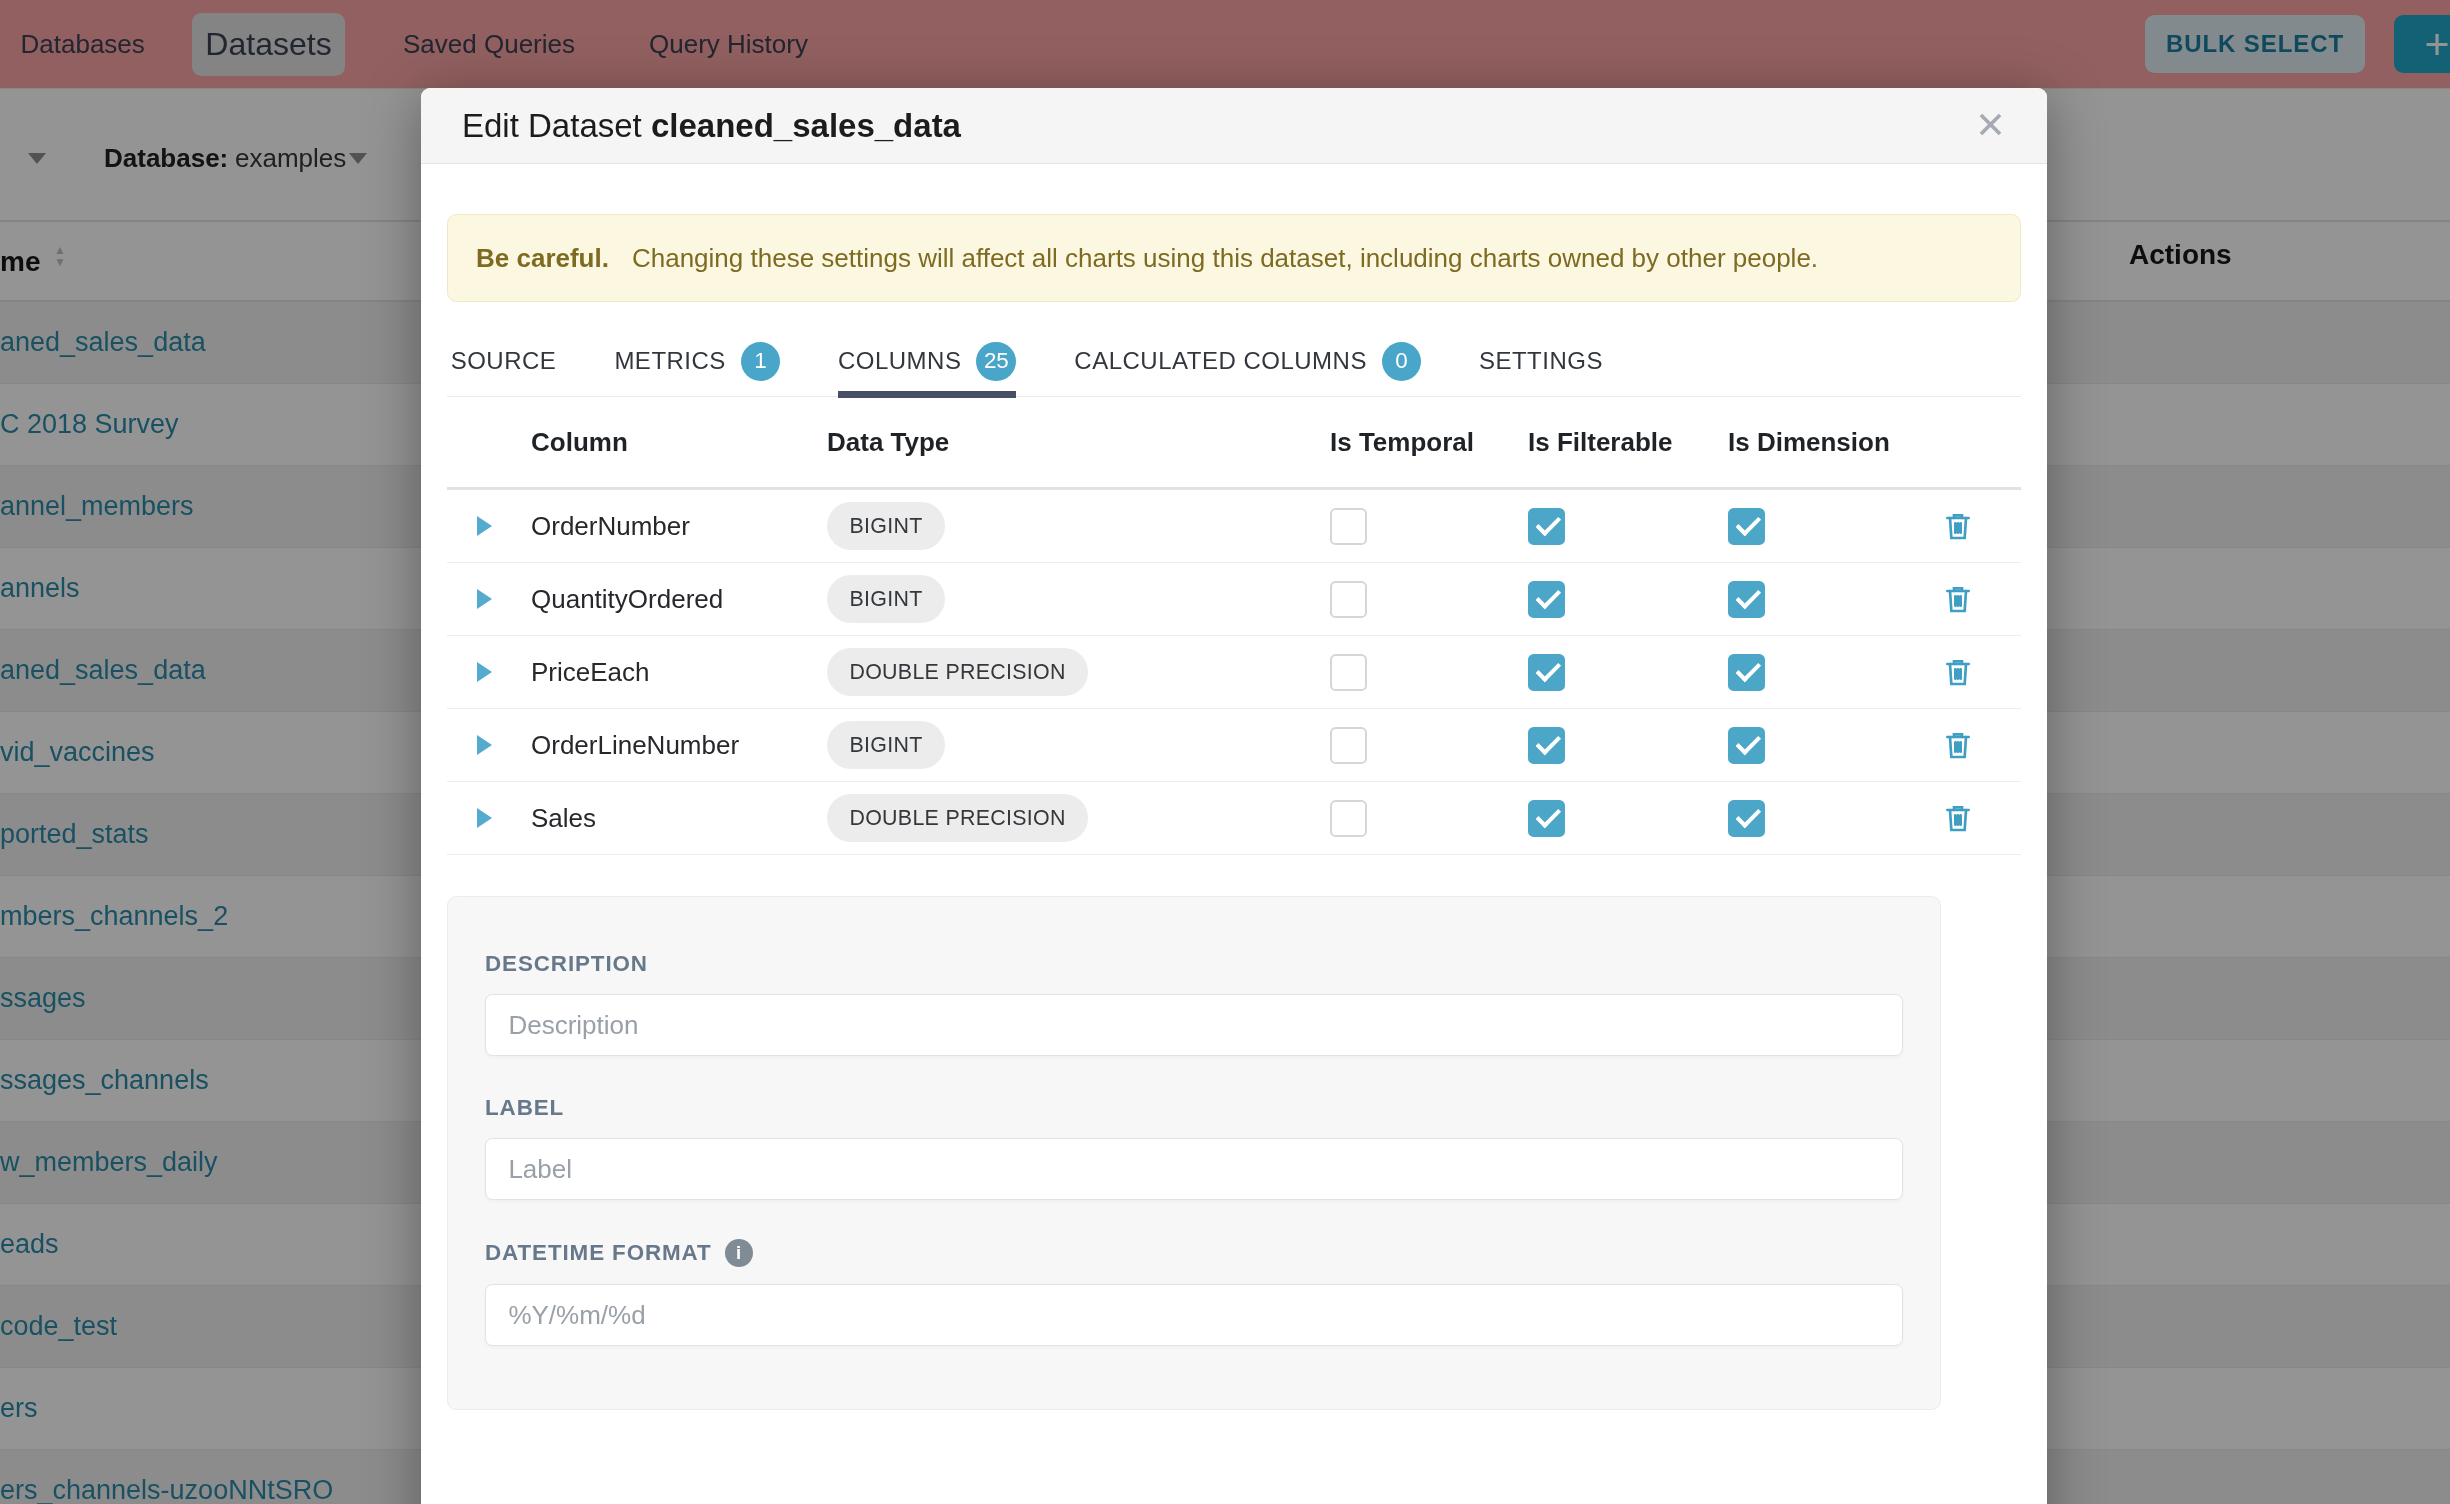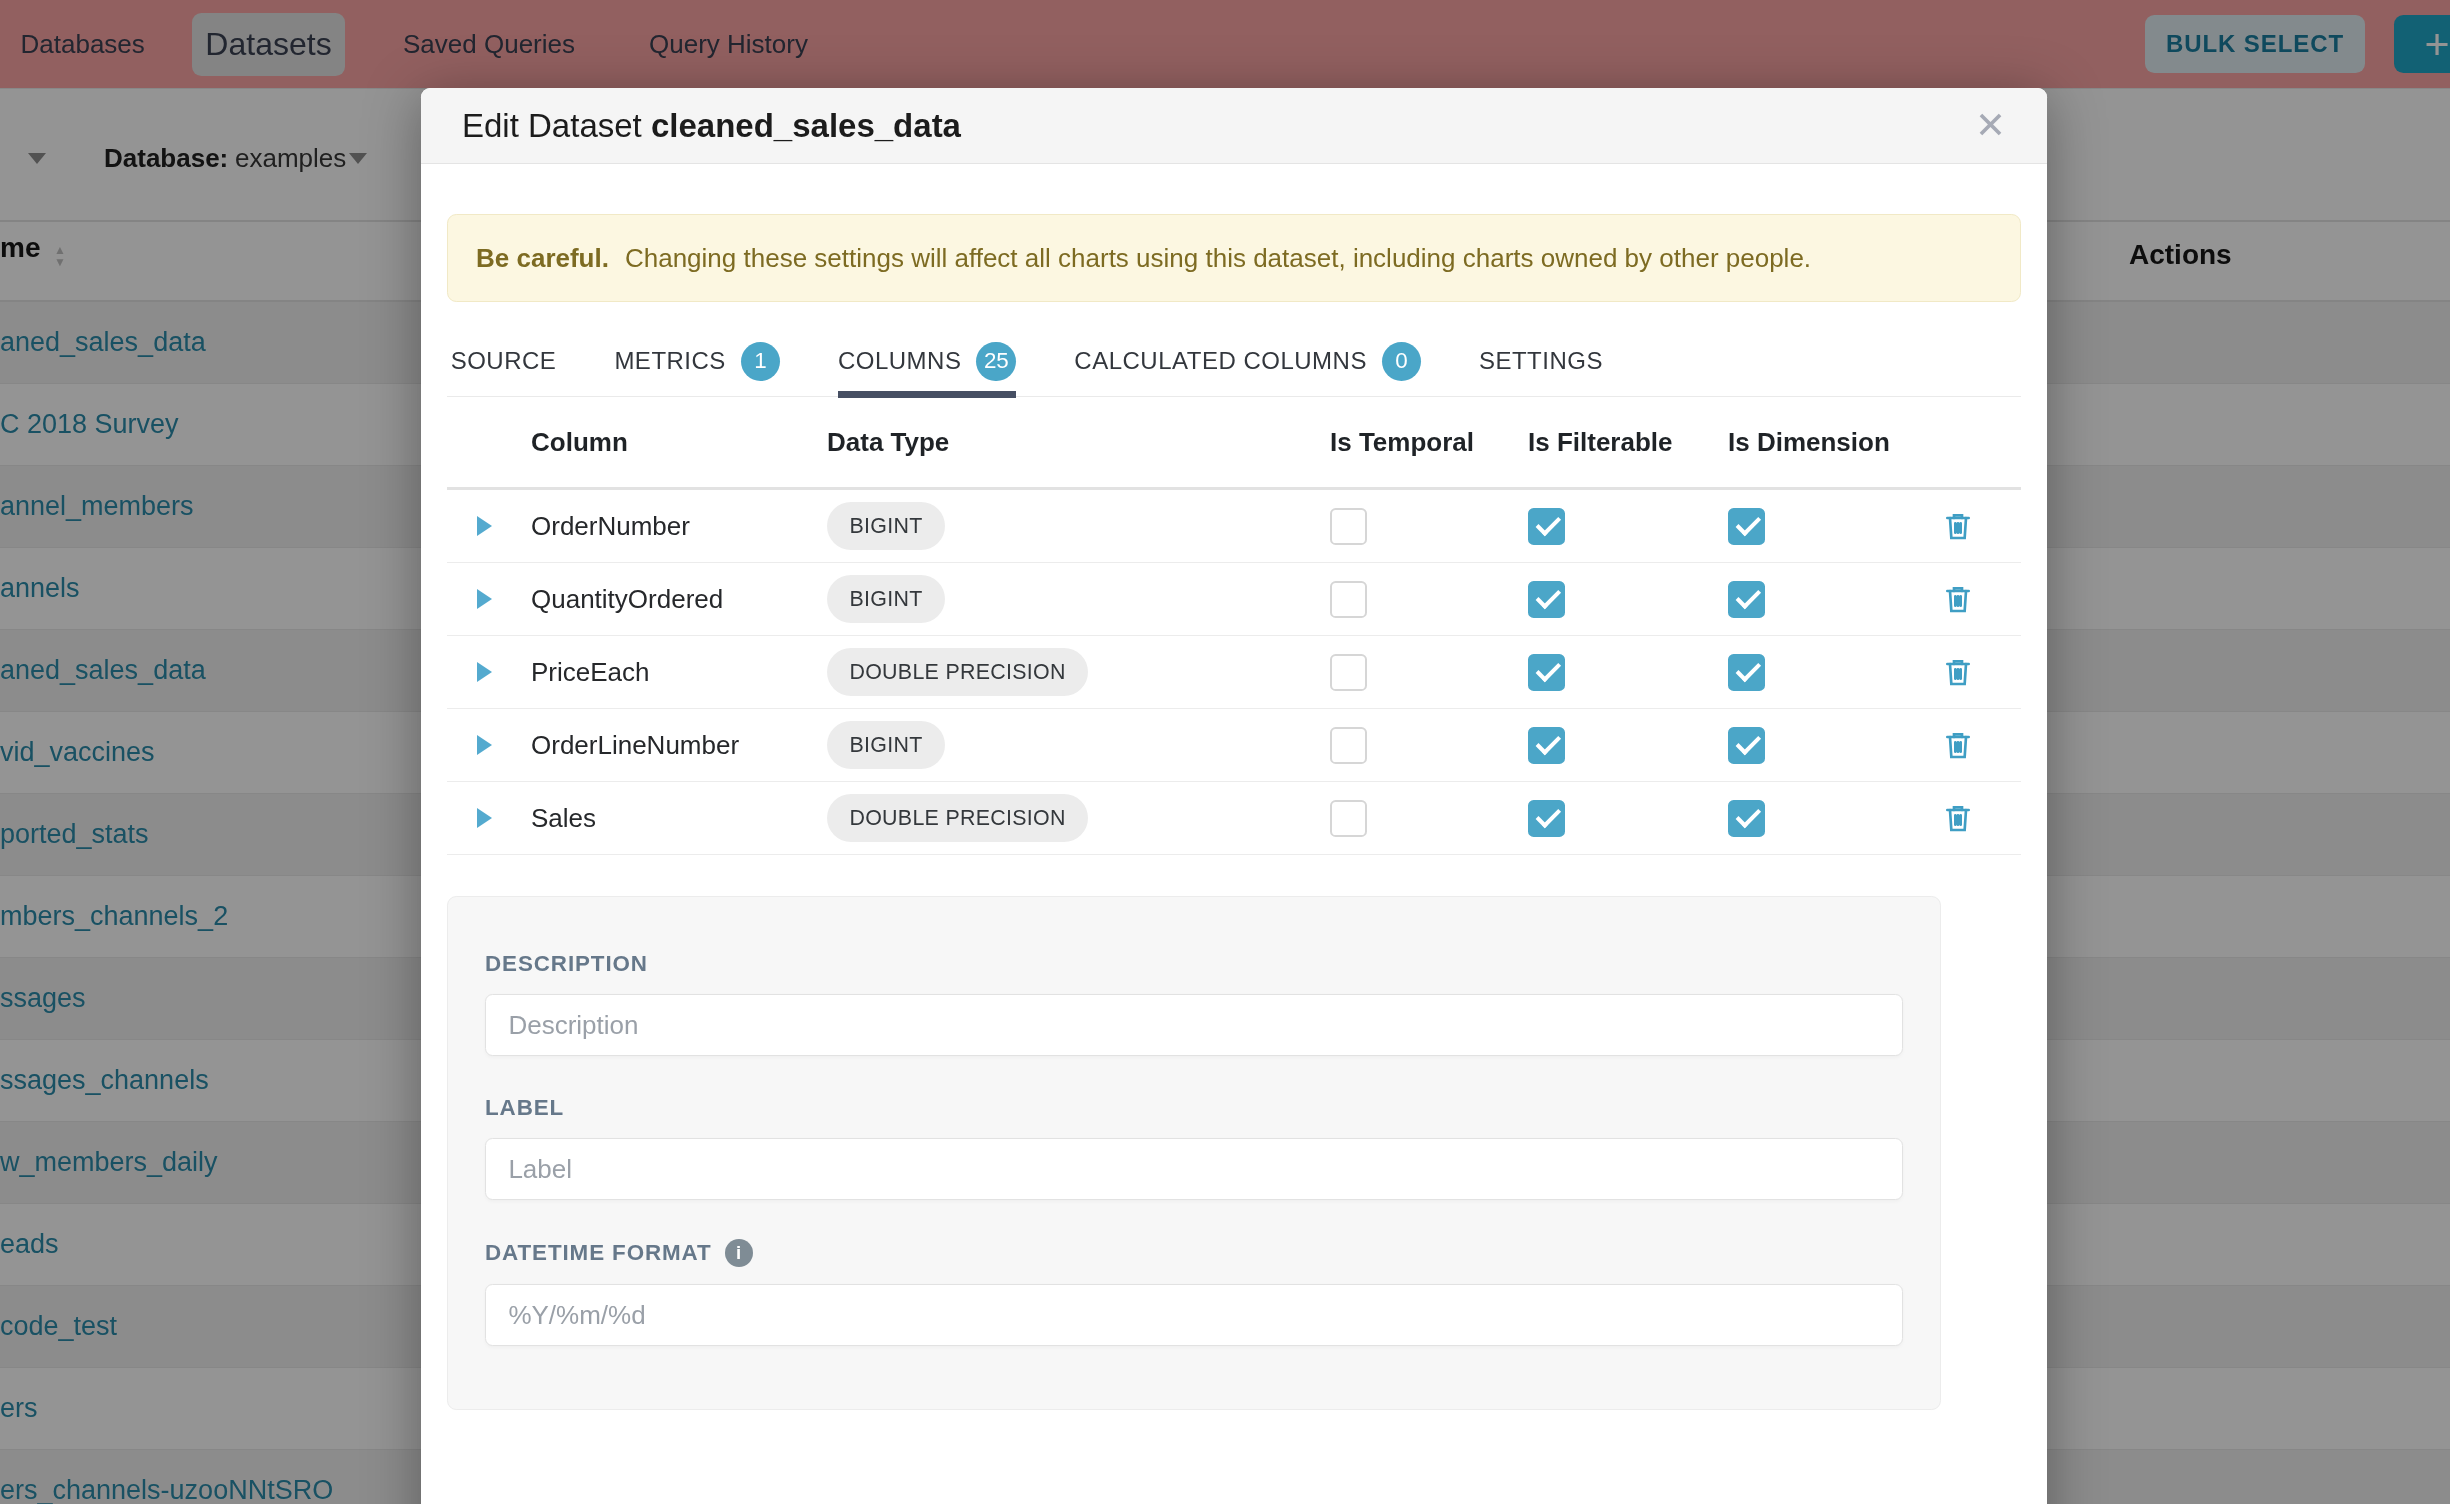--- a/index.html
+++ b/index.html
@@ -17,39 +17,39 @@
   .nav-item.n2 { left:403px; }
   .nav-item.n3 { left:649px; }
   .bulk-btn { position:absolute; left:2145px; top:15px; width:220px; height:58px; background:#e2eef3; border:none; border-radius:9.3px; color:#1a7fa0; font-size:24px; font-weight:700; letter-spacing:0.9px; font-family:"Liberation Sans",sans-serif; display:flex; align-items:center; justify-content:center; }
   .plus-btn { position:absolute; left:2394px; top:15px; width:86px; height:58px; background:#20a7c9; border:none; border-radius:9.3px; color:#fff; font-size:43px; font-weight:400; display:flex; align-items:center; justify-content:center; }
   .filterbar-caret { width:0; height:0; border-left:9.3px solid transparent; border-right:9.3px solid transparent; border-top:11.2px solid #8d8d8d; position:absolute; }
   .fb-caret1 { left:28px; top:153px; }
   .fb-caret2 { left:349px; top:153px; }
   .fb-label { position:absolute; left:104px; top:143px; font-size:26px; font-weight:700; color:#212121; }
   .fb-value { position:absolute; left:235px; top:143px; font-size:26px; color:#383838; }
   .bgtable-topline { position:absolute; left:0; right:0; top:220px; height:1.9px; background:#e3e3e3; }
-  .bg-name-header { position:absolute; left:0; top:232px; font-size:28px; font-weight:700; color:#171717; }
+  .bg-name-header { position:absolute; left:0; top:246px; font-size:28px; font-weight:700; color:#171717; }
   .bg-sort { position:absolute; left:54px; top:244px; display:flex; flex-direction:column; line-height:12px; font-size:12px; color:#c2c2c2; }
   .bg-actions-header { position:absolute; left:2129px; top:239px; font-size:28px; font-weight:700; color:#171717; }
   .bgtable-headline { position:absolute; left:0; right:0; top:300px; height:1.9px; background:#e3e3e3; }
   .bg-rows { position:absolute; left:0; right:0; top:302px; }
   .bg-row { height:82px; display:flex; align-items:center; border-bottom:1.9px solid #e9e9e9; }
   .bg-row:nth-child(odd) { background:#f2f2f2; }
   .bg-row a { color:#2b8cab; font-size:27px; text-decoration:none; }
   
   .overlay { position:absolute; inset:0; background:rgba(0,0,0,0.42); }
   
   .modal { position:absolute; left:421px; top:88px; width:1626px; height:1492px; background:#fff; border-radius:9.3px; box-shadow:0 9.3px 56px rgba(0,0,0,.35); }
   .modal-header { height:76px; background:#f5f5f5; border-bottom:1.9px solid #e4e4e4; border-radius:9.3px 9.3px 0 0; display:flex; align-items:center; padding:0 41px; }
   .modal-title { font-size:33px; color:#1c1c1c; }
   .modal-title b { font-weight:700; }
   .modal-close { margin-left:auto; font-size:37px; color:#a6aab5; background:none; border:none; cursor:pointer; line-height:1; font-family:"Liberation Sans",sans-serif; }
   .modal-body { padding:50px 26px 0 26px; }
   .banner { background:#fcf7e1; border:0.9px solid #f1e9c6; border-radius:9.3px; height:88px; display:flex; align-items:center; padding:0 28px; font-size:26px; color:#7d6b22; }
-  .banner b { font-weight:700; margin-right:16px; }
+  .banner b { font-weight:700; margin-right:23px; }
   
   .tabs { margin-top:24px; height:71px; border-bottom:1.9px solid #eaeaea; display:flex; align-items:center; position:relative; padding-left:3.7px; }
   .tab { display:flex; align-items:center; gap:15px; margin-right:58px; height:100%; position:relative; cursor:pointer; }
   .tab-label { font-size:24px; letter-spacing:0.5px; color:#33373d; }
   .tab-badge { min-width:39px; height:39px; padding:0 7.5px; border-radius:19.6px; background:#4aa6c8; color:#fff; font-size:22.4px; display:flex; align-items:center; justify-content:center; }
   .tab.active::after { content:""; position:absolute; left:0; right:0; bottom:-1.9px; height:6.5px; background:#464f63; }
   
   .cgrid { display:grid; grid-template-columns:84px 296px 503px 198px 200px 214px auto; align-items:center; }
   .chead { height:93px; font-weight:700; font-size:26px; color:#1f2327; border-bottom:3.7px solid #e2e2e2; }
   .crow { height:73px; border-bottom:1.9px solid #ececec; }

